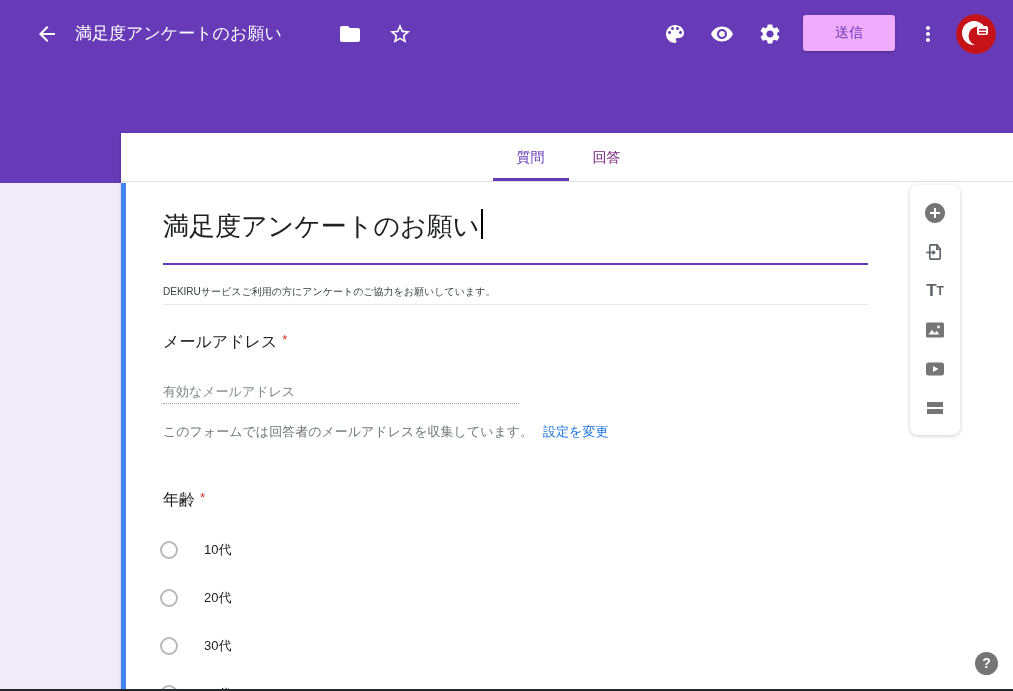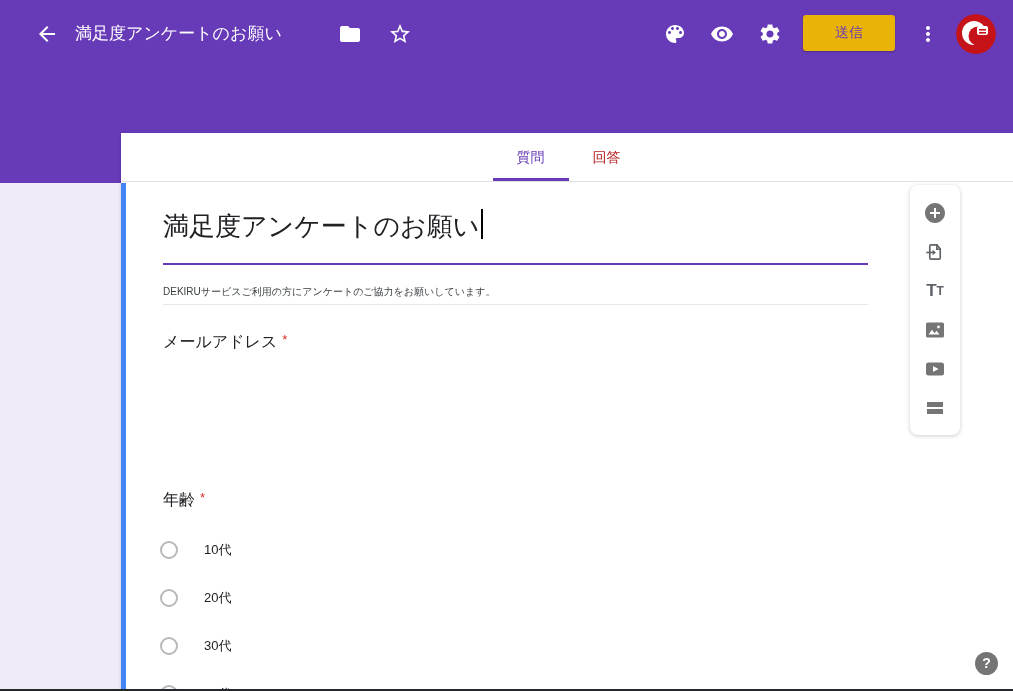--- a/index.html
+++ b/index.html
@@ -6,30 +6,30 @@
   html,body { width:1013px; height:691px; }
   body { font-family:"Liberation Sans","DejaVu Sans",sans-serif; background:#f0ebf8; }
   #screen { position:relative; width:1013px; height:691px; overflow:hidden; background:#f0ebf8; }
 
   
   .purple-header { position:absolute; left:0; top:0; width:1013px; height:183px; background:#673ab7; }
   .appbar { position:absolute; left:0; top:0; width:1013px; height:64px; }
   .appbar svg { display:block; }
   .icon-btn { position:absolute; top:22px; width:24px; height:24px; cursor:pointer; }
   .appbar-title { position:absolute; left:75px; top:24px; color:#ffffff; font-size:17px; line-height:20px; white-space:nowrap; }
-  .send-btn { position:absolute; left:803px; top:15px; width:92px; height:36px; background:#eab308; border:none; border-radius:3px;
+  .send-btn { position:absolute; left:803px; top:15px; width:92px; height:36px; background:#f0abfc; border:none; border-radius:3px;
               color:#673ab7; font-size:14px; font-family:inherit; cursor:pointer; box-shadow:0 1px 2px rgba(0,0,0,.25); }
   .avatar { position:absolute; left:956px; top:14px; width:40px; height:40px; border-radius:50%; overflow:hidden; cursor:pointer; }
 
   
   .card { position:absolute; left:121px; top:133px; width:895px; height:558px; background:#ffffff;
           box-shadow:0 1px 3px rgba(0,0,0,.18); }
   .card-tabs { position:absolute; left:0; top:0; right:0; height:49px; border-bottom:1px solid #e0e0e0;
                display:flex; justify-content:center; align-items:stretch; }
-  .tab { width:76px; text-align:center; line-height:49px; font-size:14px; color:#b91c1c; cursor:pointer; position:relative; }
+  .tab { width:76px; text-align:center; line-height:49px; font-size:14px; color:#701a75; cursor:pointer; position:relative; }
   .tab.active { color:#673ab7; }
   .tab.active::after { content:""; position:absolute; left:0; right:0; bottom:0; height:3px; background:#673ab7; }
 
   .focus-bar { position:absolute; left:121px; top:183px; width:5px; height:508px; background:#4285f4; z-index:3; }
 
   .card-body { position:absolute; left:0; top:49px; right:0; bottom:0; }
   .form-title { position:absolute; left:42px; top:27px; font-size:26px; color:#202124; white-space:nowrap; cursor:text; }
   .caret { display:inline-block; width:2px; height:30px; background:#000; vertical-align:-4px; margin-left:2px; animation:blink 1s steps(1) infinite; }
   @keyframes blink { 50% { opacity:0; } }
   .title-underline { position:absolute; left:42px; top:81px; width:705px; height:2px; background:#673ab7; }
@@ -143,21 +143,23 @@
     <div class="card-body">
 
       <div class="form-title"><span>満足度アンケートのお願い</span><span class="caret"></span></div>
       <div class="title-underline"></div>
 
       <div class="form-desc">DEKIRUサービスご利用の方にアンケートのご協力をお願いしています。</div>
       <div class="desc-divider"></div>
 
       <div class="q-label email-label"><span>メールアドレス</span><span class="req">*</span></div>
 
-
+      <input class="email-input" type="text" placeholder="有効なメールアドレス" style="">
+
+      <div class="email-notice"><span>このフォームでは回答者のメールアドレスを収集しています。</span><a href="#">設定を変更</a></div>
 
       <div class="q-label age-label"><span>年齢</span><span class="req">*</span></div>
 
       <div class="radio-row" style="top:357px;">
         <span class="circle"></span>
         <span class="opt-label">10代</span>
       </div>
       <div class="radio-row" style="top:405px;">
         <span class="circle"></span>
         <span class="opt-label">20代</span>

